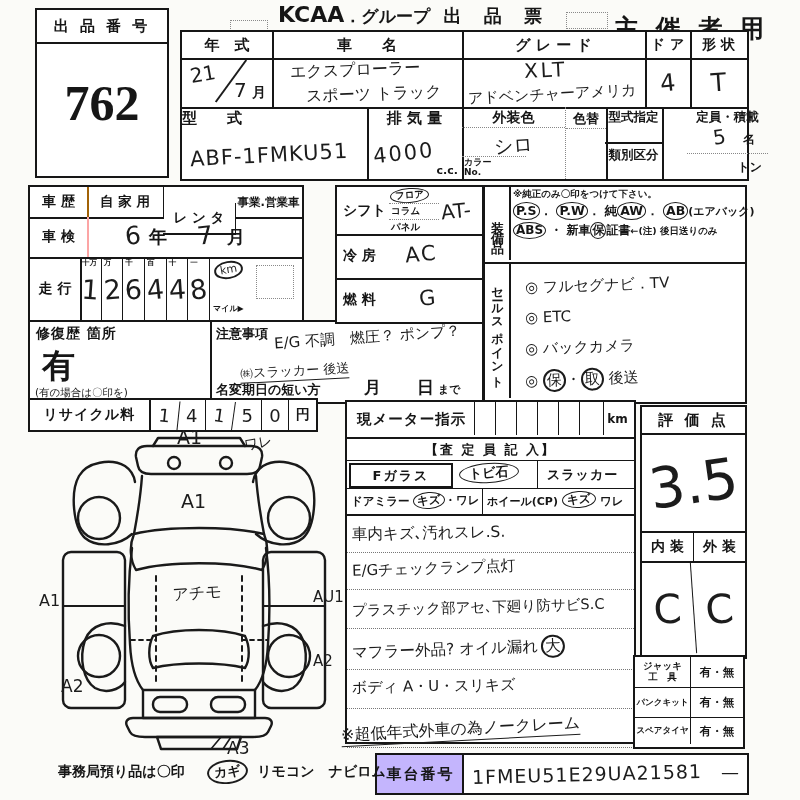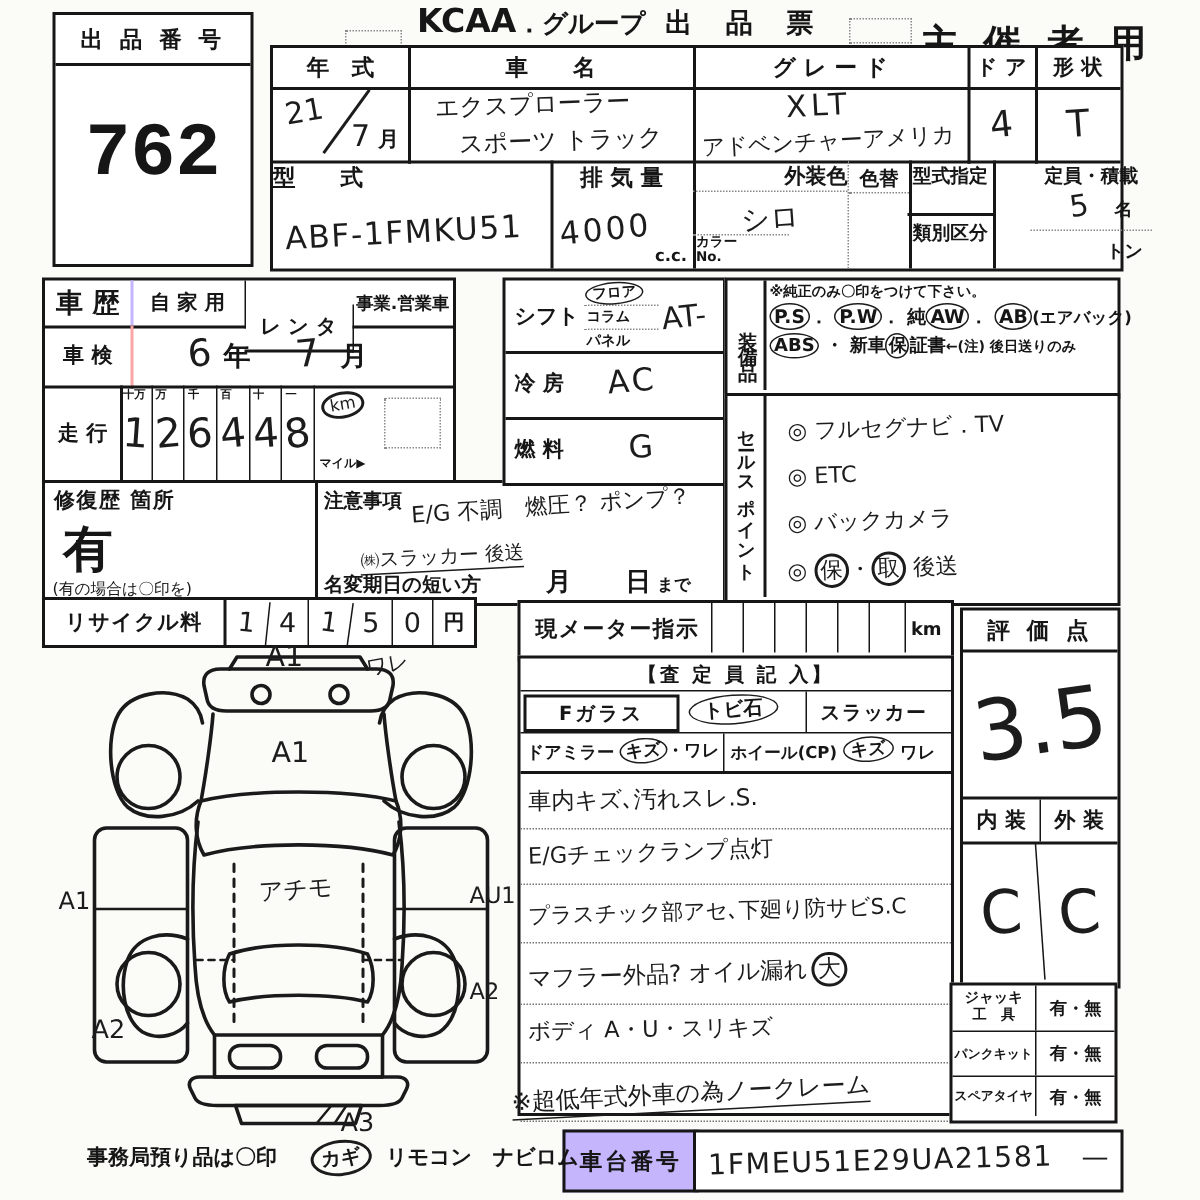--- a/index.html
+++ b/index.html
@@ -20,21 +20,21 @@
   .noterow{position:relative;border-bottom:1.5px dotted #777}
   svg text{fill:#1c1c1c}
 </style>
 </head>
 <body>
 
 <div id="page">
 
   <div class="abs b2" style="left:35px;top:8px;width:130px;height:166px;background:#fff">
     <div class="ctr lbl" style="height:32px;border-bottom:2px solid #161616;font-size:15px;letter-spacing:3px">出 品 番 号</div>
-    <div class="ctr" style="height:118px;font-family:Liberation Mono, monospace;font-size:50px;font-weight:bold">762</div>
+    <div class="ctr" style="height:118px;font-family:Liberation Serif, serif;font-size:50px;font-weight:bold">762</div>
   </div>
 
   <div class="abs dotbox" style="left:230px;top:20px;width:36px;height:13px"></div>
   <div class="abs" style="left:278px;top:2px;white-space:nowrap">
     <span style="font-weight:900;font-size:22px">KCAA</span><span style="font-weight:700;font-size:17px">．グループ</span>
     <span style="font-weight:700;font-size:18px;letter-spacing:8px;margin-left:8px">出 品 票</span>
   </div>
   <div class="abs dotbox" style="left:566px;top:12px;width:40px;height:15px"></div>
   <div class="abs lbl" style="left:614px;top:12px;font-size:25px;letter-spacing:4px;white-space:nowrap">主 催 者 用</div>
 
@@ -70,21 +70,21 @@
     <div class="abs" style="left:0;top:75px;width:185px;height:72px;border-right:2px solid #161616">
       <div class="lbl" style="font-size:15px;padding-top:2px">型　　式</div>
       <span class="abs hw" style="left:8px;top:36px;font-size:21px;letter-spacing:1px;transform:rotate(-3deg);white-space:nowrap">ABF-1FMKU51</span>
     </div>
     <div class="abs" style="left:185px;top:75px;width:95px;height:72px;border-right:2px solid #161616">
       <div class="lbl" style="text-align:center;font-size:15px;padding-top:2px">排 気 量</div>
       <span class="abs hw" style="left:6px;top:34px;font-size:21px;letter-spacing:2px;transform:rotate(-6deg)">4000</span>
       <span class="abs lbl" style="right:4px;bottom:2px;font-size:11px">c.c.</span>
     </div>
     <div class="abs" style="left:280px;top:75px;width:103px;height:72px">
-      <div class="lbl" style="text-align:right;font-size:14px;padding-top:2px;border-bottom:1.5px dotted #888">外装色</div>
+      <div class="lbl" style="text-align:center;font-size:14px;padding-top:2px;border-bottom:1.5px dotted #888">外装色</div>
       <span class="abs hw" style="left:32px;top:26px;font-size:19px;transform:rotate(-4deg)">シロ</span>
       <div class="abs" style="left:0;bottom:0;font-size:9px;font-weight:bold;line-height:1.1;border-top:1.5px dotted #888;width:60px;padding:1px 2px">
         <span>カラー</span><br>
         <span>No.</span>
       </div>
     </div>
     <div class="abs" style="left:383px;top:75px;width:40px;height:72px;border-left:1.5px dotted #888;border-right:2px solid #161616">
       <div class="lbl" style="text-align:center;font-size:13px;padding-top:3px;border-bottom:1.5px dotted #888">色替</div>
     </div>
     <div class="abs" style="left:423px;top:75px;width:57px;height:72px;border-right:2px solid #161616">
@@ -95,21 +95,21 @@
     <div class="abs" style="left:503px;top:75px;width:85px;height:72px">
       <div class="lbl" style="text-align:center;font-size:12.5px;padding-top:2px">定員・積載</div>
       <span class="abs hw" style="left:28px;top:18px;font-size:20px;transform:rotate(-8deg)">5</span>
       <span class="abs lbl" style="left:58px;top:24px;font-size:12px">名</span>
       <div class="abs" style="left:2px;right:2px;top:46px;border-top:1.5px dotted #888"></div>
       <span class="abs lbl" style="right:8px;bottom:3px;font-size:12px">トン</span>
     </div>
   </div>
 
   <div class="abs b2" style="left:28px;top:185px;width:272px;height:135px;background:#fff">
-    <div class="abs lbl ctr" style="left:0;top:0;width:57px;height:30px;border-right:2px solid #c4b5fd;border-bottom:2px solid #161616;font-size:18px">車 歴</div>
+    <div class="abs lbl ctr" style="left:0;top:0;width:57px;height:30px;border-right:2px solid #a16207;border-bottom:2px solid #161616;font-size:14px">車 歴</div>
     <div class="abs lbl ctr" style="left:57px;top:0;width:76px;height:30px;border-right:1.5px solid #161616;border-bottom:2px solid #161616;font-size:13.5px">自 家 用</div>
     <div class="abs lbl ctr" style="left:133px;top:16px;width:72px;height:30px;border-right:1.5px solid #161616;border-bottom:2px solid #161616;font-size:13.5px">レ ン タ</div>
     <div class="abs lbl ctr" style="left:205px;top:0;width:67px;height:30px;border-bottom:2px solid #161616;font-size:11.5px">事業.営業車</div>
 
     <div class="abs lbl ctr" style="left:0;top:30px;width:57px;height:40px;border-right:2px solid #fca5a5;border-bottom:2px solid #161616;font-size:14px">車 検</div>
     <div class="abs" style="left:57px;top:30px;width:215px;height:40px;border-bottom:2px solid #161616">
       <span class="abs hw" style="left:38px;top:4px;font-size:25px;transform:rotate(-5deg)">6</span>
       <span class="abs lbl" style="left:62px;top:8px;font-size:18px">年</span>
       <span class="abs hw" style="left:110px;top:4px;font-size:25px;transform:rotate(-6deg)">7</span>
       <span class="abs lbl" style="left:140px;top:8px;font-size:18px">月</span>

